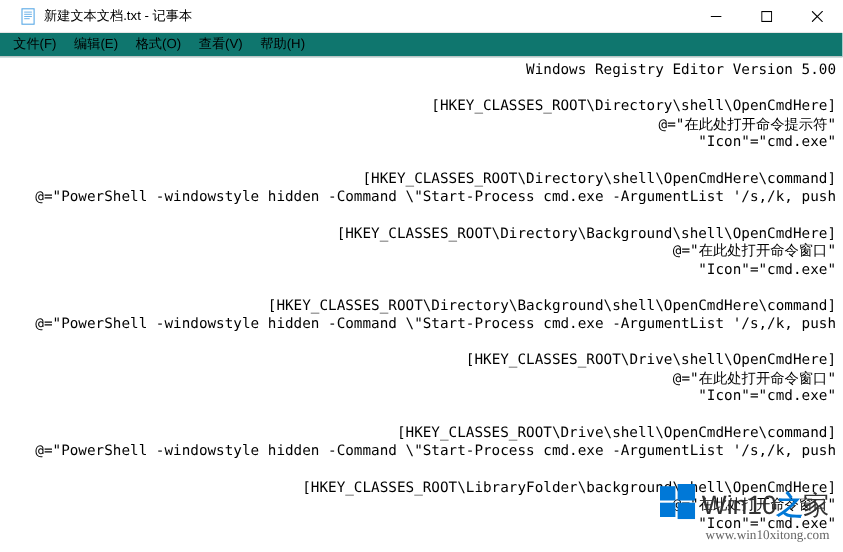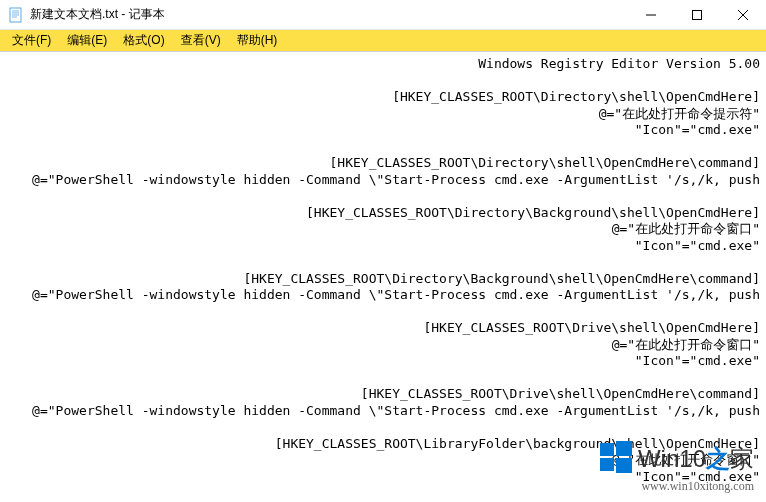--- a/index.html
+++ b/index.html
@@ -10,21 +10,21 @@
       height: 502px;
       overflow: hidden;
       position: relative;
     }
     .titlebar {
       height: 30px;
       background: #fff;
       border-bottom: 1px solid #e5e5e5;
       display: flex;
       align-items: center;
-      padding-left: 8px;
+      padding-left: 18px;
     }
     .title-icon {
       width: 16px;
       height: 16px;
       margin-right: 6px;
       display: inline-flex;
       align-items: center;
       justify-content: center;
     }
     .title-text {
@@ -45,21 +45,21 @@
       font-size: 11px;
       color: #333;
       font-family: "Segoe MDL2 Assets", sans-serif;
     }
     .menubar {
       height: 22px;
       display: flex;
       align-items: center;
       padding-left: 4px;
       border-bottom: 1px solid #d0d0d0;
-      background: #fde047;
+      background: #0f766e;
     }
     .menu-item {
       font-size: 12px;
       padding: 2px 8px;
       color: #000;
       cursor: default;
     }
     .content {
       padding: 4px 6px;
       font-family: "SimSun", "NSimSun", monospace;

